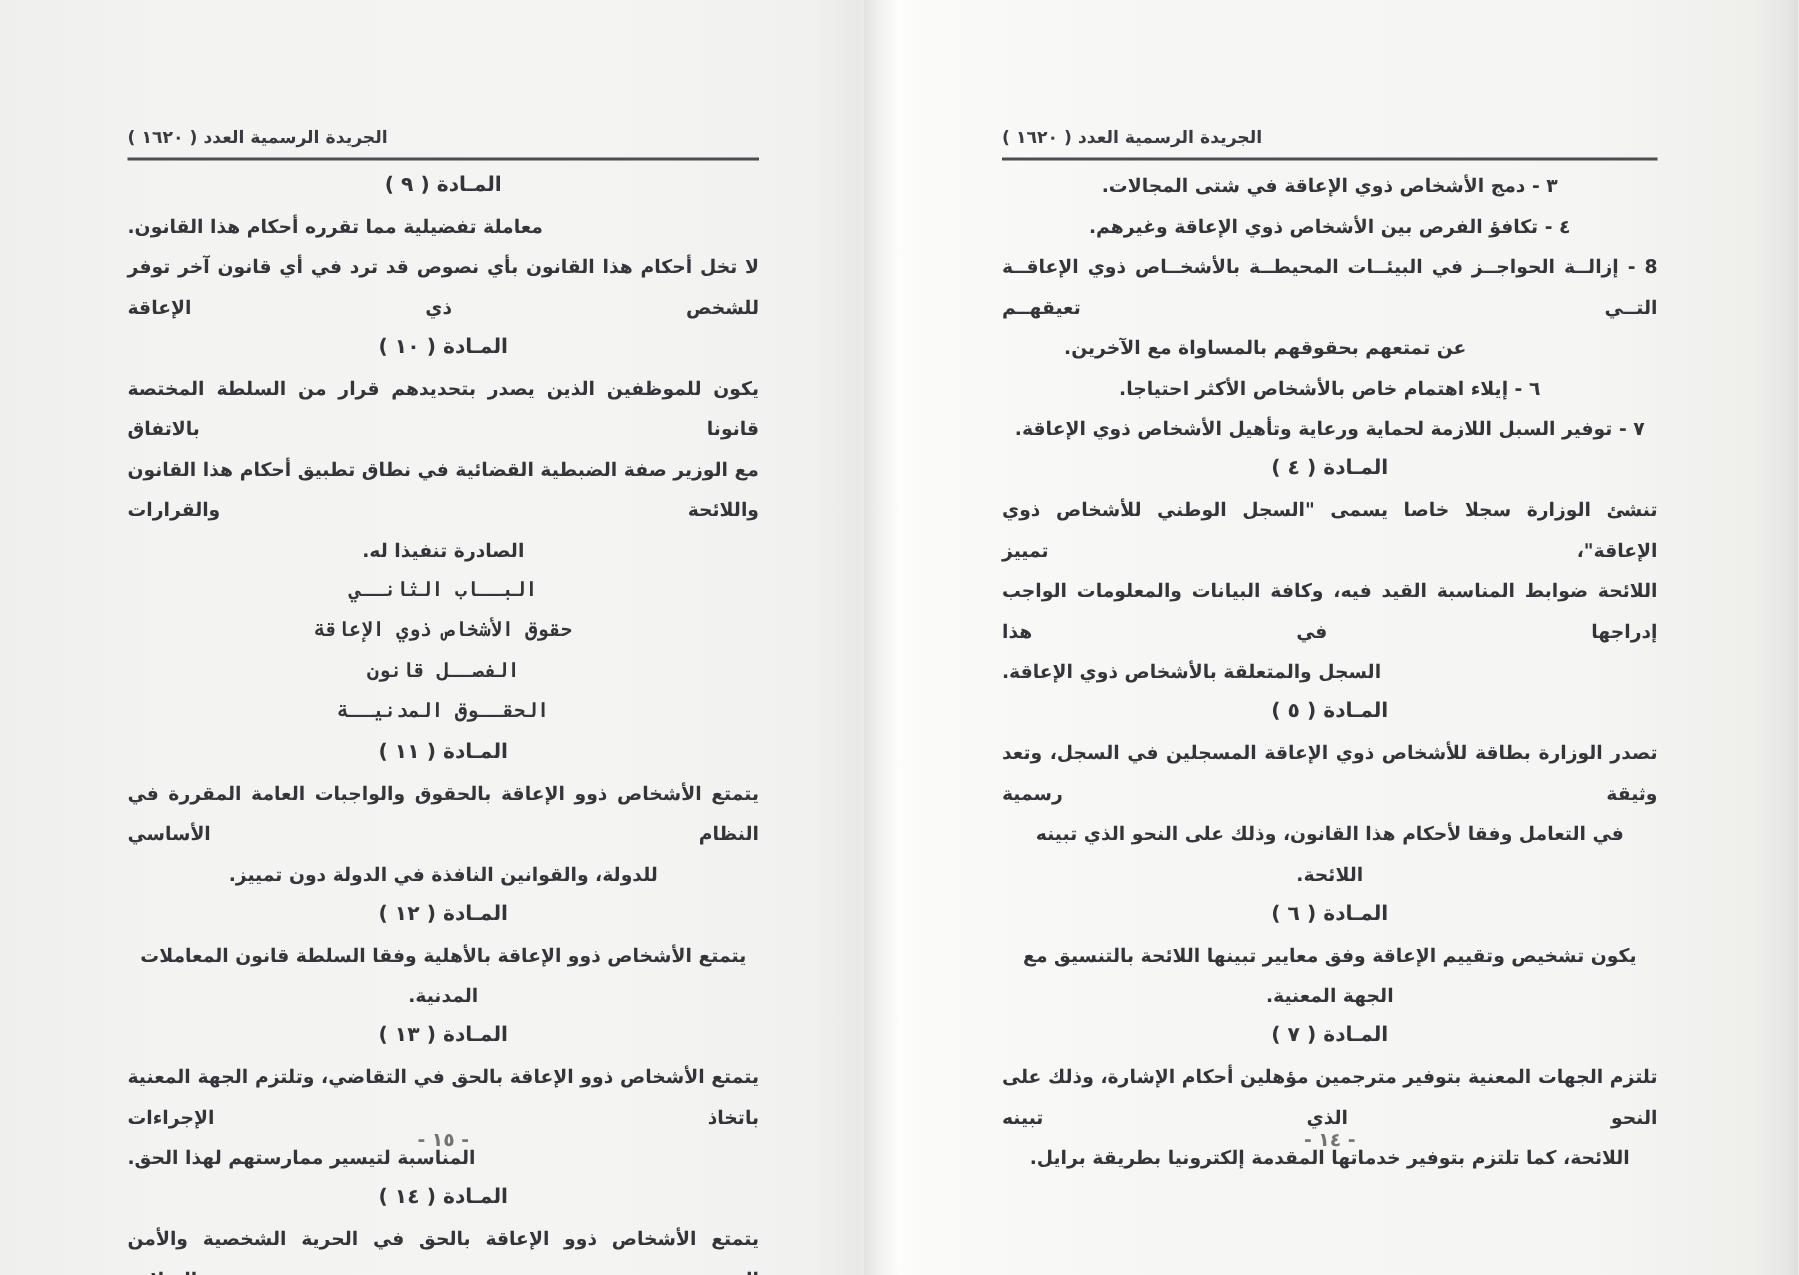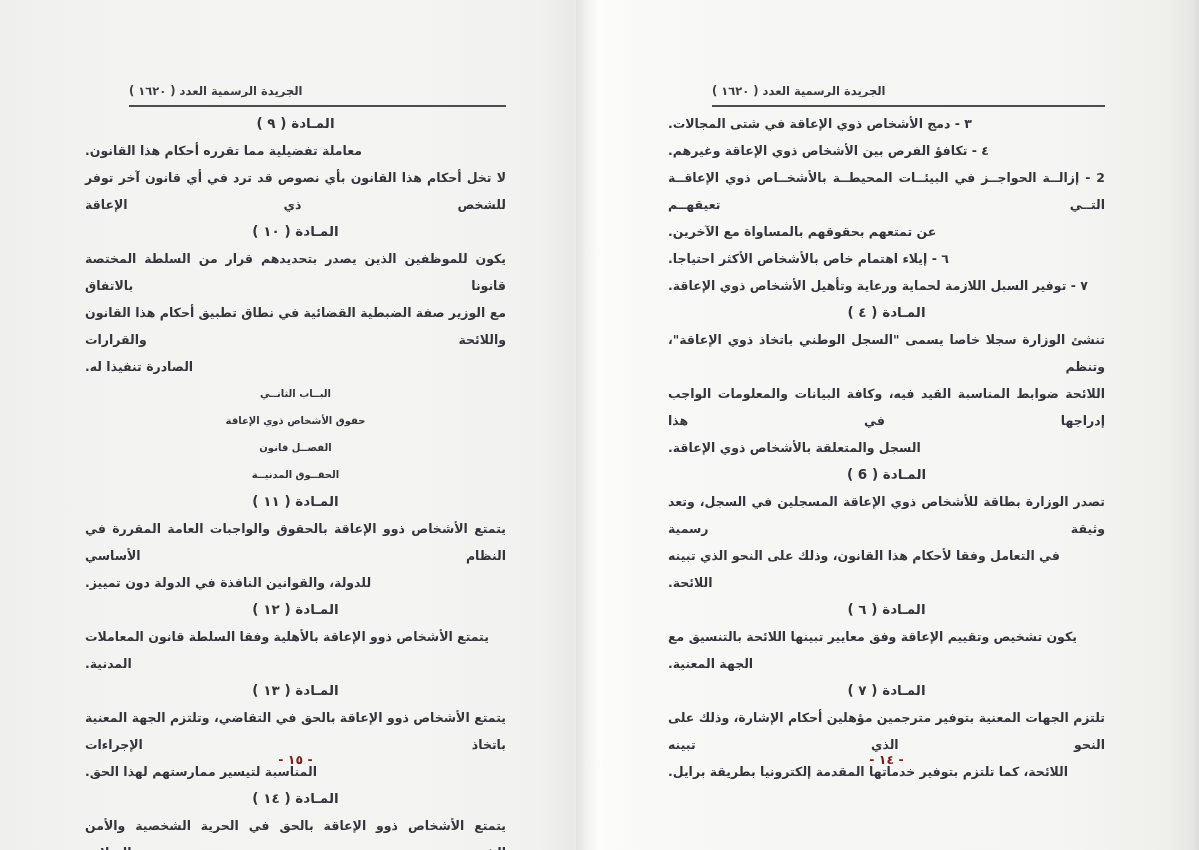--- a/index.html
+++ b/index.html
@@ -15,35 +15,35 @@
   .spine{position:absolute;top:0;bottom:0;left:576px;width:34px;
     background:linear-gradient(to right,rgba(0,0,0,0.035),rgba(255,255,255,0.55) 70%,rgba(255,255,255,0));
     pointer-events:none;}
   .col{position:absolute;top:0;height:850px;direction:rtl;color:#34353b;}
   .col-left{left:85px;width:421px;}
   .col-right{left:668px;width:437px;}
   .running-header{
     position:absolute;top:84px;left:0;right:0;
     direction:rtl;text-align:left;
     font-size:11.5px;font-weight:700;letter-spacing:0px;
-    padding-bottom:7px;border-bottom:2px solid #4c4d52;color:#3a3b40;margin-left:44px;
+    padding-bottom:7px;border-bottom:2px solid #4c4d52;color:#3a3b40;
   }
   .page-body{position:absolute;top:110px;left:0;right:0;font-weight:700;font-size:12.5px;}
   .b{margin:0;}
   .ln{line-height:27px;white-space:normal;}
   .al-j{text-align:justify;text-align-last:justify;}
-  .al-r{text-align:left;}
+  .al-r{text-align:center;}
   .al-l{text-align:left;}
   .al-c{text-align:center;}
   .ind{padding-right:86px;}
   .b-h .ln{text-align:center;font-size:13.5px;}
-  .b-s .ln{text-align:center;font-size:10px;}
+  .b-s .ln{text-align:center;font-size:13px;font-family:Liberation Mono, monospace;}
   .pagenum{
     position:absolute;top:752px;left:0;right:0;
-    text-align:center;font-size:12.5px;font-weight:700;color:#7f1d1d;
+    text-align:center;font-size:12.5px;font-weight:700;color:#737373;
     letter-spacing:1px;
   }
 </style>
 </head>
 <body>
 
 <div class="spread">
   <div class="spine"></div>
 
   <section class="col col-left">
@@ -113,41 +113,41 @@
       <span>الجريدة الرسمية العدد ( ١٦٢٠ )</span>
     </div>
     <div class="page-body">
         <div class="b b-li">
           <div class="ln al-r">٣ - دمج الأشخاص ذوي الإعاقة في شتى المجالات.</div>
         </div>
         <div class="b b-li">
           <div class="ln al-r">٤ - تكافؤ الفرص بين الأشخاص ذوي الإعاقة وغيرهم.</div>
         </div>
         <div class="b b-li">
-          <div class="ln al-j">2 - إزالــة الحواجــز في البيئــات المحيطــة بالأشخــاص ذوي الإعاقــة التــي تعيقهــم</div>
+          <div class="ln al-j">8 - إزالــة الحواجــز في البيئــات المحيطــة بالأشخــاص ذوي الإعاقــة التــي تعيقهــم</div>
           <div class="ln al-r ind">عن تمتعهم بحقوقهم بالمساواة مع الآخرين.</div>
         </div>
         <div class="b b-li">
           <div class="ln al-r">٦ - إيلاء اهتمام خاص بالأشخاص الأكثر احتياجا.</div>
         </div>
         <div class="b b-li">
           <div class="ln al-r">٧ - توفير السبل اللازمة لحماية ورعاية وتأهيل الأشخاص ذوي الإعاقة.</div>
         </div>
         <div class="b b-h">
           <div class="ln al-c">المـادة ( ٤ )</div>
         </div>
         <div class="b b-p">
-          <div class="ln al-j">تنشئ الوزارة سجلا خاصا يسمى "السجل الوطني باتخاذ ذوي الإعاقة"، وتنظم</div>
+          <div class="ln al-j">تنشئ الوزارة سجلا خاصا يسمى "السجل الوطني للأشخاص ذوي الإعاقة"، تمييز</div>
           <div class="ln al-j">اللائحة ضوابط المناسبة القيد فيه، وكافة البيانات والمعلومات الواجب إدراجها في هذا</div>
           <div class="ln al-l">السجل والمتعلقة بالأشخاص ذوي الإعاقة.</div>
         </div>
         <div class="b b-p">
         </div>
         <div class="b b-h">
-          <div class="ln al-c">المـادة ( 6 )</div>
+          <div class="ln al-c">المـادة ( ٥ )</div>
         </div>
         <div class="b b-p">
           <div class="ln al-j">تصدر الوزارة بطاقة للأشخاص ذوي الإعاقة المسجلين في السجل، وتعد وثيقة رسمية</div>
           <div class="ln al-r">في التعامل وفقا لأحكام هذا القانون، وذلك على النحو الذي تبينه اللائحة.</div>
         </div>
         <div class="b b-h">
           <div class="ln al-c">المـادة ( ٦ )</div>
         </div>
         <div class="b b-p">
           <div class="ln al-r">يكون تشخيص وتقييم الإعاقة وفق معايير تبينها اللائحة بالتنسيق مع الجهة المعنية.</div>

